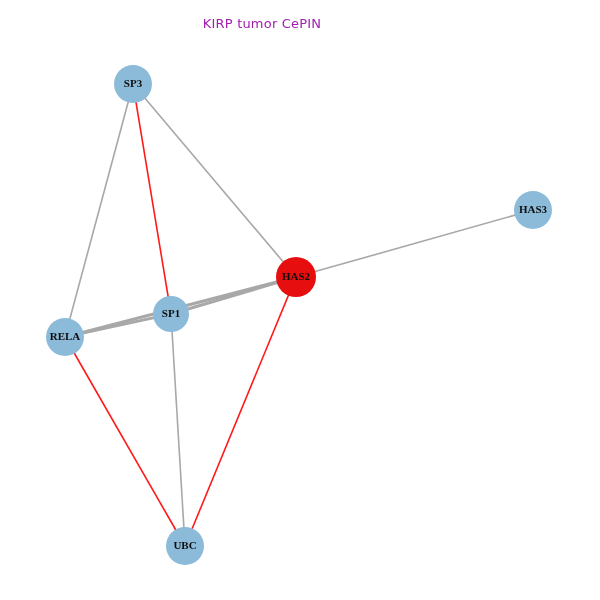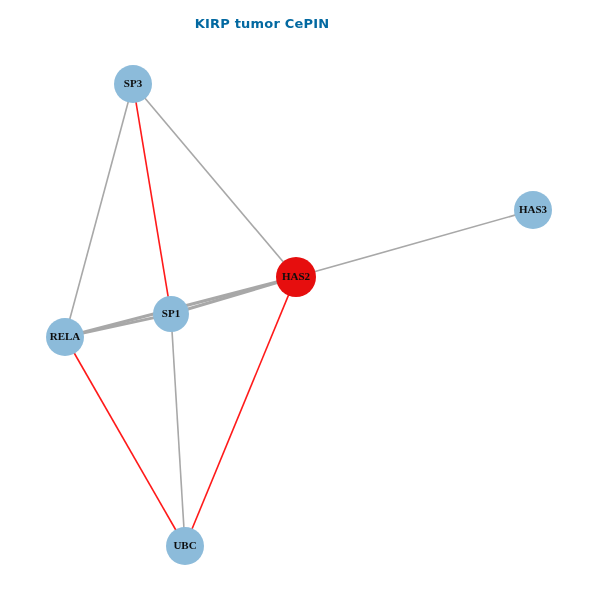--- a/index.html
+++ b/index.html
@@ -20,23 +20,23 @@
     background: #ffffff;
   }
   #plot-title {
     position: absolute;
     left: 0;
     top: 16px;
     width: 524px;
     text-align: center;
     font-family: "DejaVu Sans", sans-serif;
     font-size: 13px;
-    font-weight: 700;
+    font-weight: 400;
     letter-spacing: 0.2px;
-    color: #0369a1;
+    color: #a21caf;
     user-select: none;
   }
   #network-svg {
     position: absolute;
     left: 0;
     top: 0;
   }
   .graph-edge { stroke-linecap: butt; }
   .graph-node-circle { stroke: none; }
   .graph-node-label {

